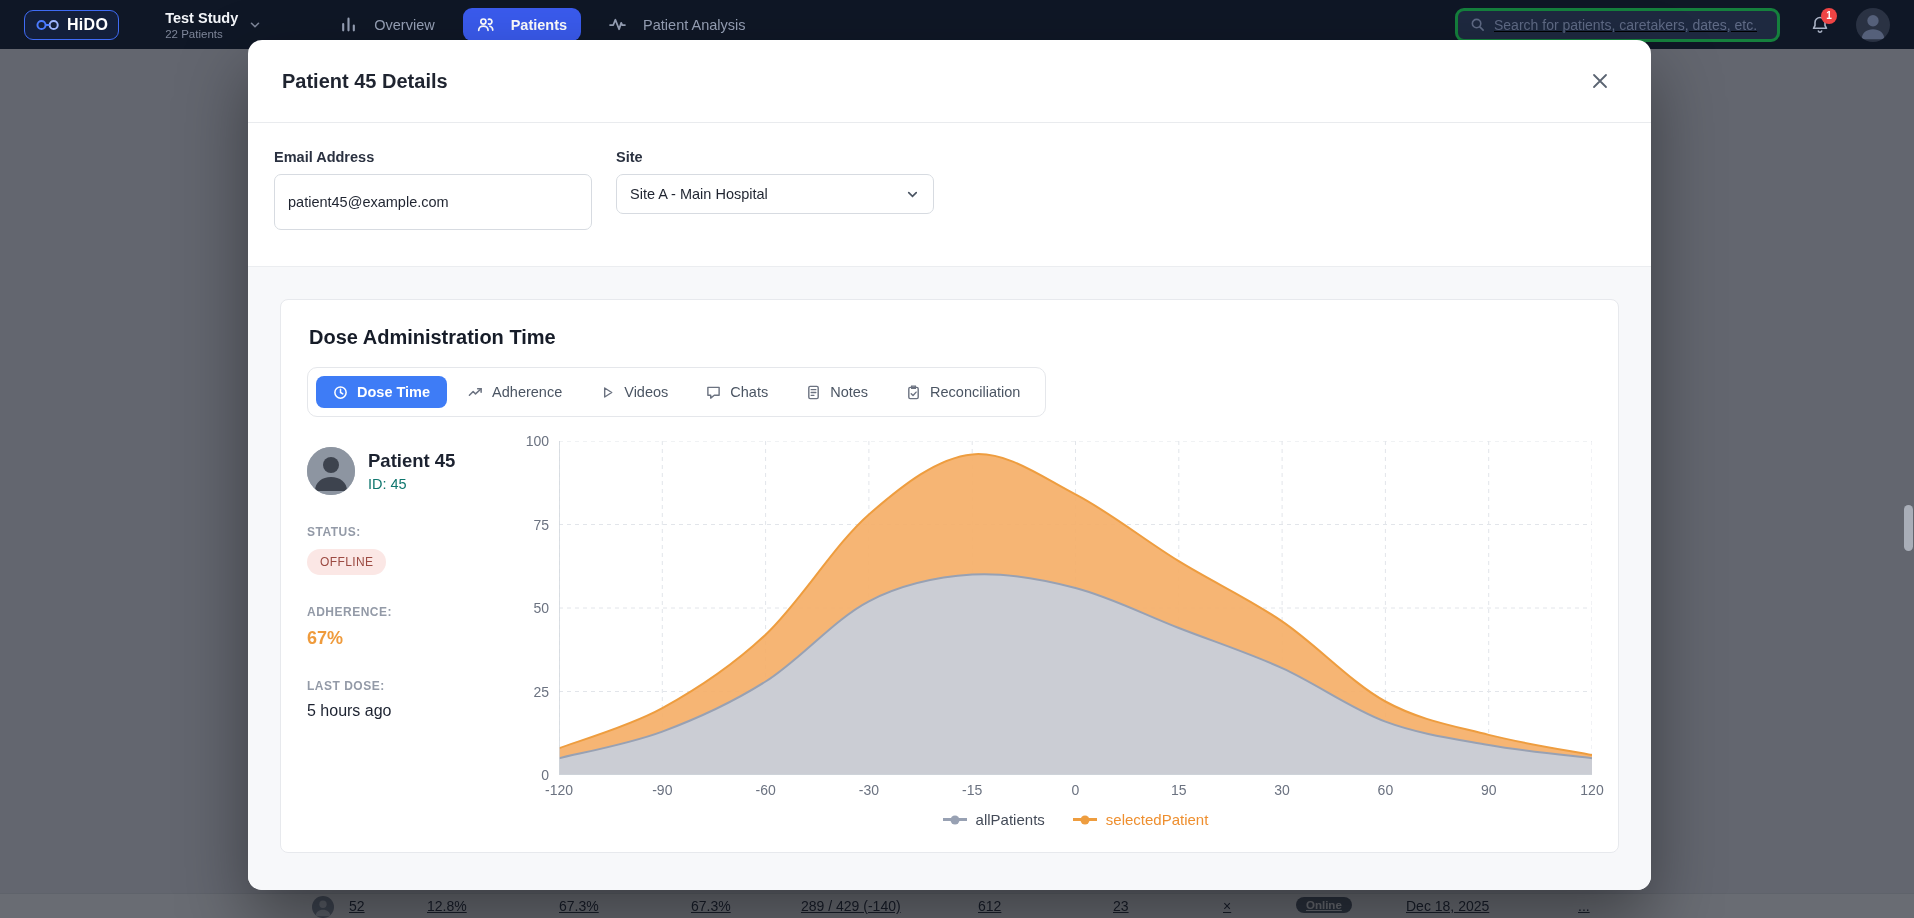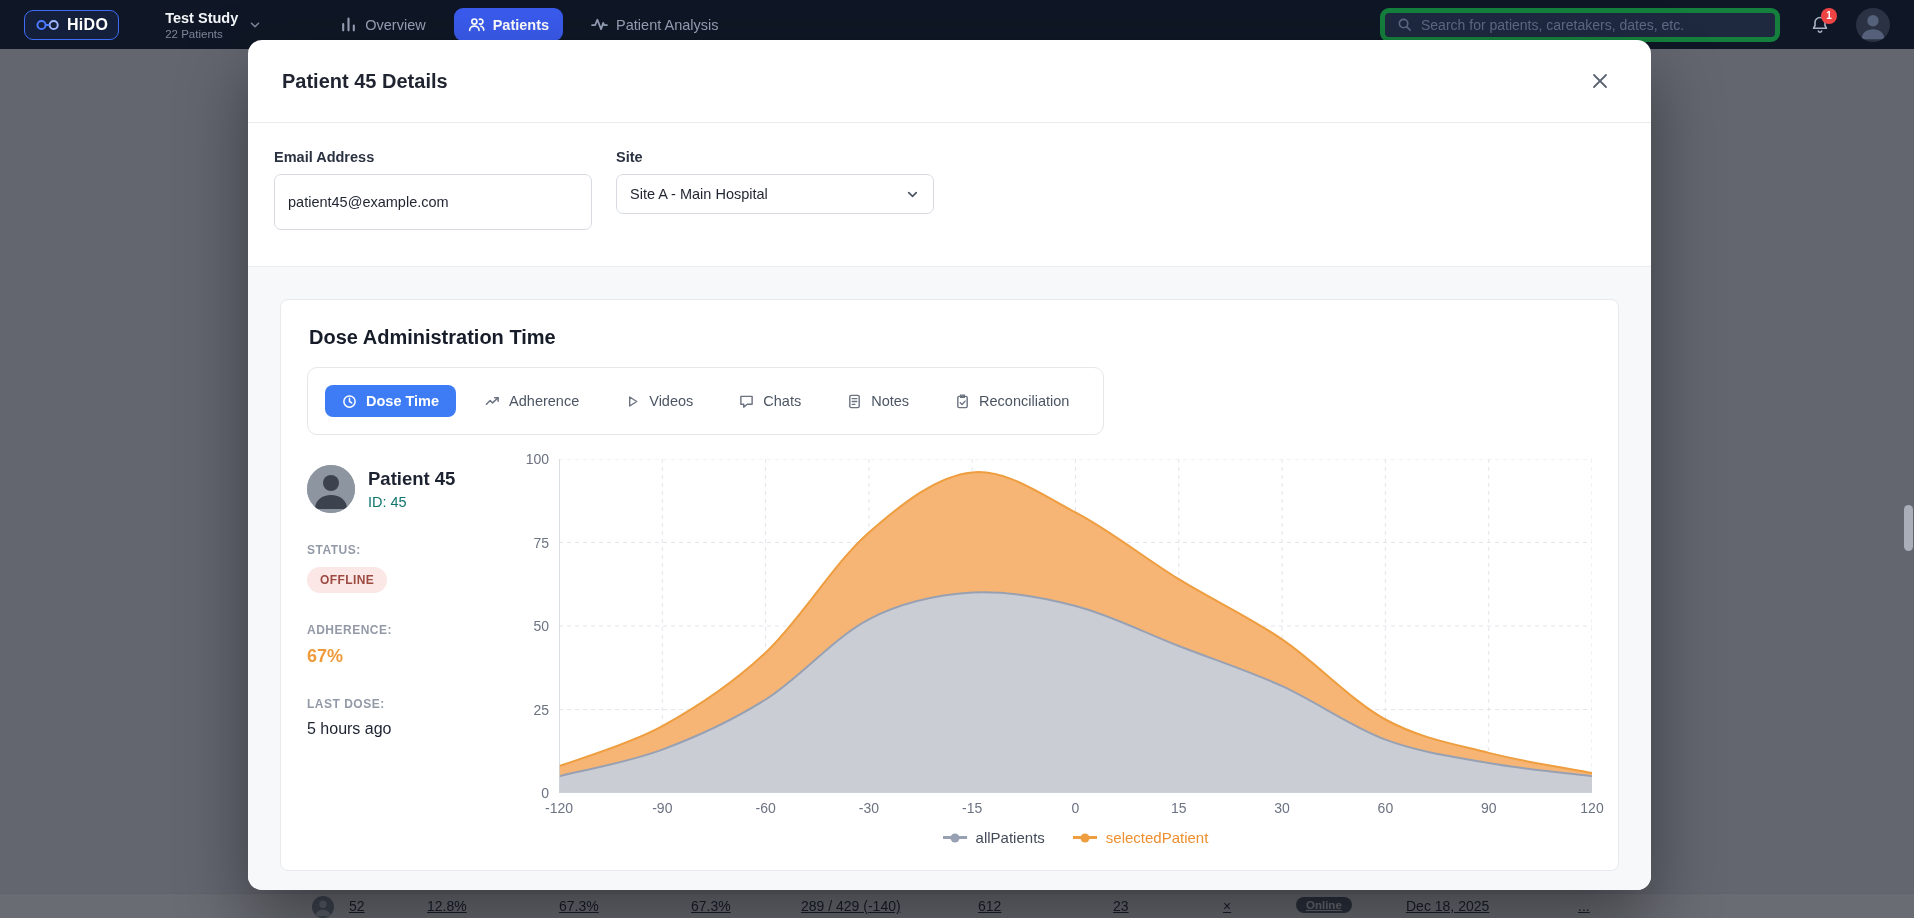--- a/index.html
+++ b/index.html
@@ -24,31 +24,31 @@
     background:rgba(63,107,245,.10);
     padding:5px 10px; cursor:pointer;
   }
   .logo-text{ color:#fff; font-weight:700; font-size:16px; letter-spacing:.3px; }
   .study{ display:flex; align-items:center; gap:10px; margin-left:46px; cursor:pointer; }
   .study-name{ color:#f3f5f9; font-size:14.5px; font-weight:700; }
   .study-sub{ color:#7e8699; font-size:11.5px; margin-top:2px; }
   .study .chev{ color:#7e8699; display:flex; }
   .nav-items{ display:flex; align-items:center; gap:14px; margin-left:64px; }
   .nav-item{
-    display:flex; align-items:center; gap:8px;
+    display:flex; align-items:center; gap:17px;
     color:#97a1b6; font-size:14.5px; padding:8px 14px;
     border-radius:9px; cursor:pointer; text-decoration:none; white-space:nowrap;
   }
   .nav-item .nicon{ display:flex; color:#97a1b6; }
   .nav-item.active{ background:#3a5bee; color:#fff; font-weight:600; }
   .nav-item.active .nicon{ color:#fff; }
   .nav-right{ margin-left:auto; display:flex; align-items:center; }
   .search{
-    width:400px; height:34px; background:#1e2940; border:5px solid #15803d;
-    border-radius:9px; display:flex; align-items:center; gap:9px; padding:0 12px;
+    width:325px; height:34px; background:#1e2940; border:3px solid #15803d;
+    border-radius:9px; display:flex; align-items:center; gap:9px; padding:0 12px;text-decoration:underline;
   }
   .search svg{ color:#5f6a85; flex:none; }
   .search input{
     background:transparent; border:none; outline:none; color:#c6cddc;
     font-size:14px; width:100%; font-family:"Liberation Sans",sans-serif;
   }
   .search input::placeholder{ color:#5f6a85; }
   .bell{ position:relative; margin-left:30px; color:#aab3c5; cursor:pointer; display:flex; }
   .nbadge{
     position:absolute; top:-7px; right:-7px; background:#ef4444; color:#fff;
@@ -124,22 +124,22 @@
 
   .modal-body{ flex:1; background:#f7f8fa; border-top:1px solid #ebedf0; padding:32px; }
 
   .card{
     background:#fff; border:1px solid #e7e9ed; border-radius:8px;
     padding:24px 26px;
   }
   .card-title{ font-size:20px; font-weight:700; color:#161c28; margin:2px 0 18px 2px; }
 
   .tabbar{
-    display:inline-flex; align-items:center; gap:12px;
-    border:1px solid #e5e7eb; border-radius:10px; padding:17px; background:#fff;
+    display:inline-flex; align-items:center; gap:4px;
+    border:1px solid #e5e7eb; border-radius:10px; padding:8px; background:#fff;
   }
   .tab{
     display:flex; align-items:center; gap:9px; padding:8px 17px;
     border:none; background:transparent; border-radius:8px;
     color:#4b5563; font-size:14.5px; cursor:pointer;
     font-family:"Liberation Sans",sans-serif; white-space:nowrap;
   }
   .tab .ticon{ display:flex; color:#6b7280; }
   .tab.active{ background:#3e7cf6; color:#fff; font-weight:700; }
   .tab.active .ticon{ color:#fff; }
@@ -154,21 +154,21 @@
     overflow:hidden; flex:none;
   }
   .p-name{ font-size:18.5px; font-weight:700; color:#1c2230; }
   .p-id{ font-size:14.5px; color:#0f766e; margin-top:4px; }
   .pi-label{
     font-size:12px; font-weight:700; color:#939aa7; letter-spacing:.5px;
     margin-top:30px; text-transform:uppercase;
   }
   .badge-offline{
     display:inline-block; margin-top:10px; background:#fbe7e5; color:#9c4a42;
-    font-size:12px; font-weight:700; letter-spacing:.4px;
+    font-size:12px; font-weight:400; letter-spacing:.4px;
     padding:6px 13px; border-radius:14px;
   }
   .adherence-val{ font-size:18px; font-weight:700; color:#ef9b3c; margin-top:9px; }
   .lastdose-val{ font-size:16px; color:#1c2230; margin-top:9px; }
 
   
   .chart-block{ flex:1; min-width:0; }
   .plot-row{ display:flex; }
   .y-axis{ width:42px; flex:none; position:relative; height:334px; }
   .ytick{

